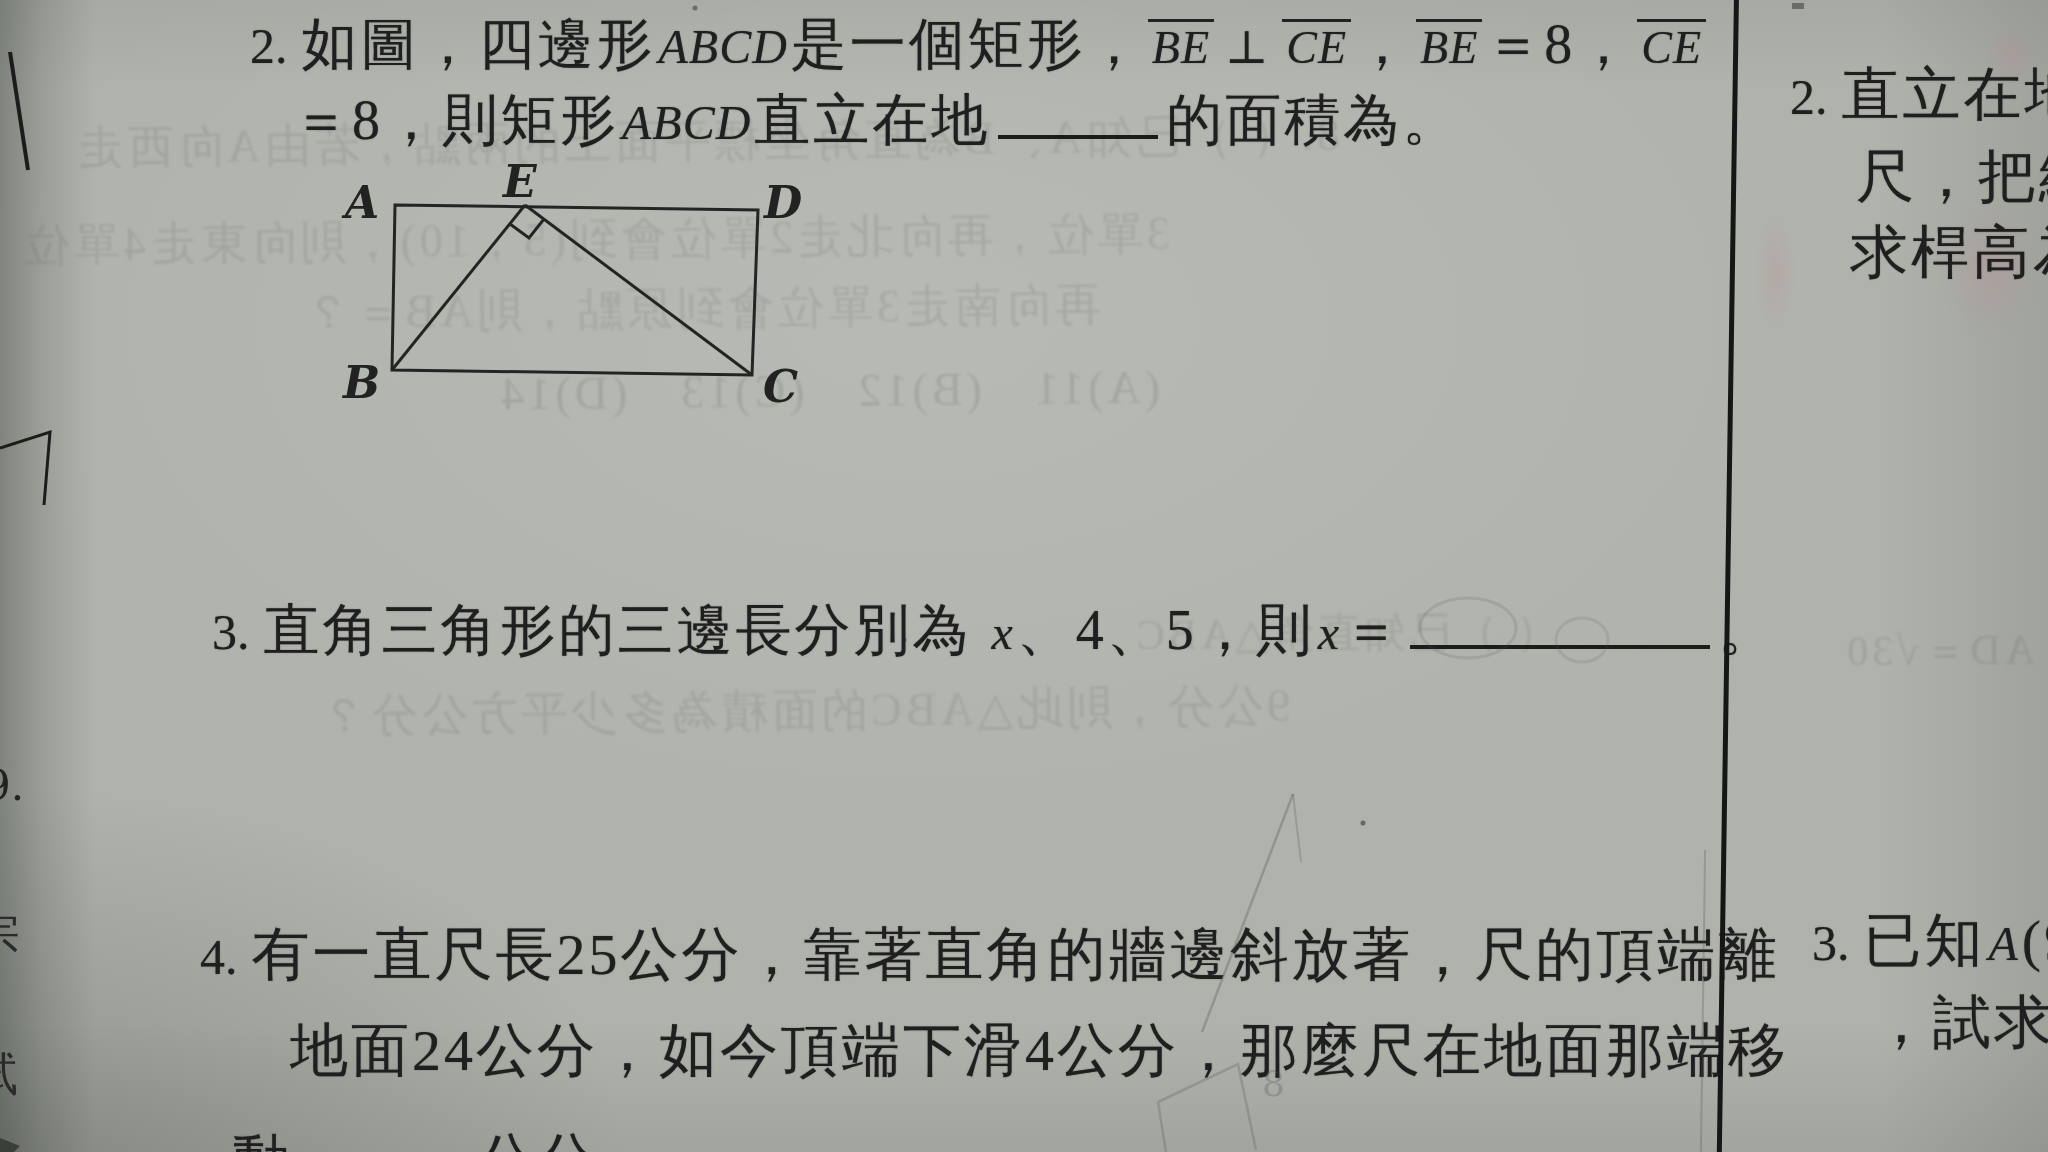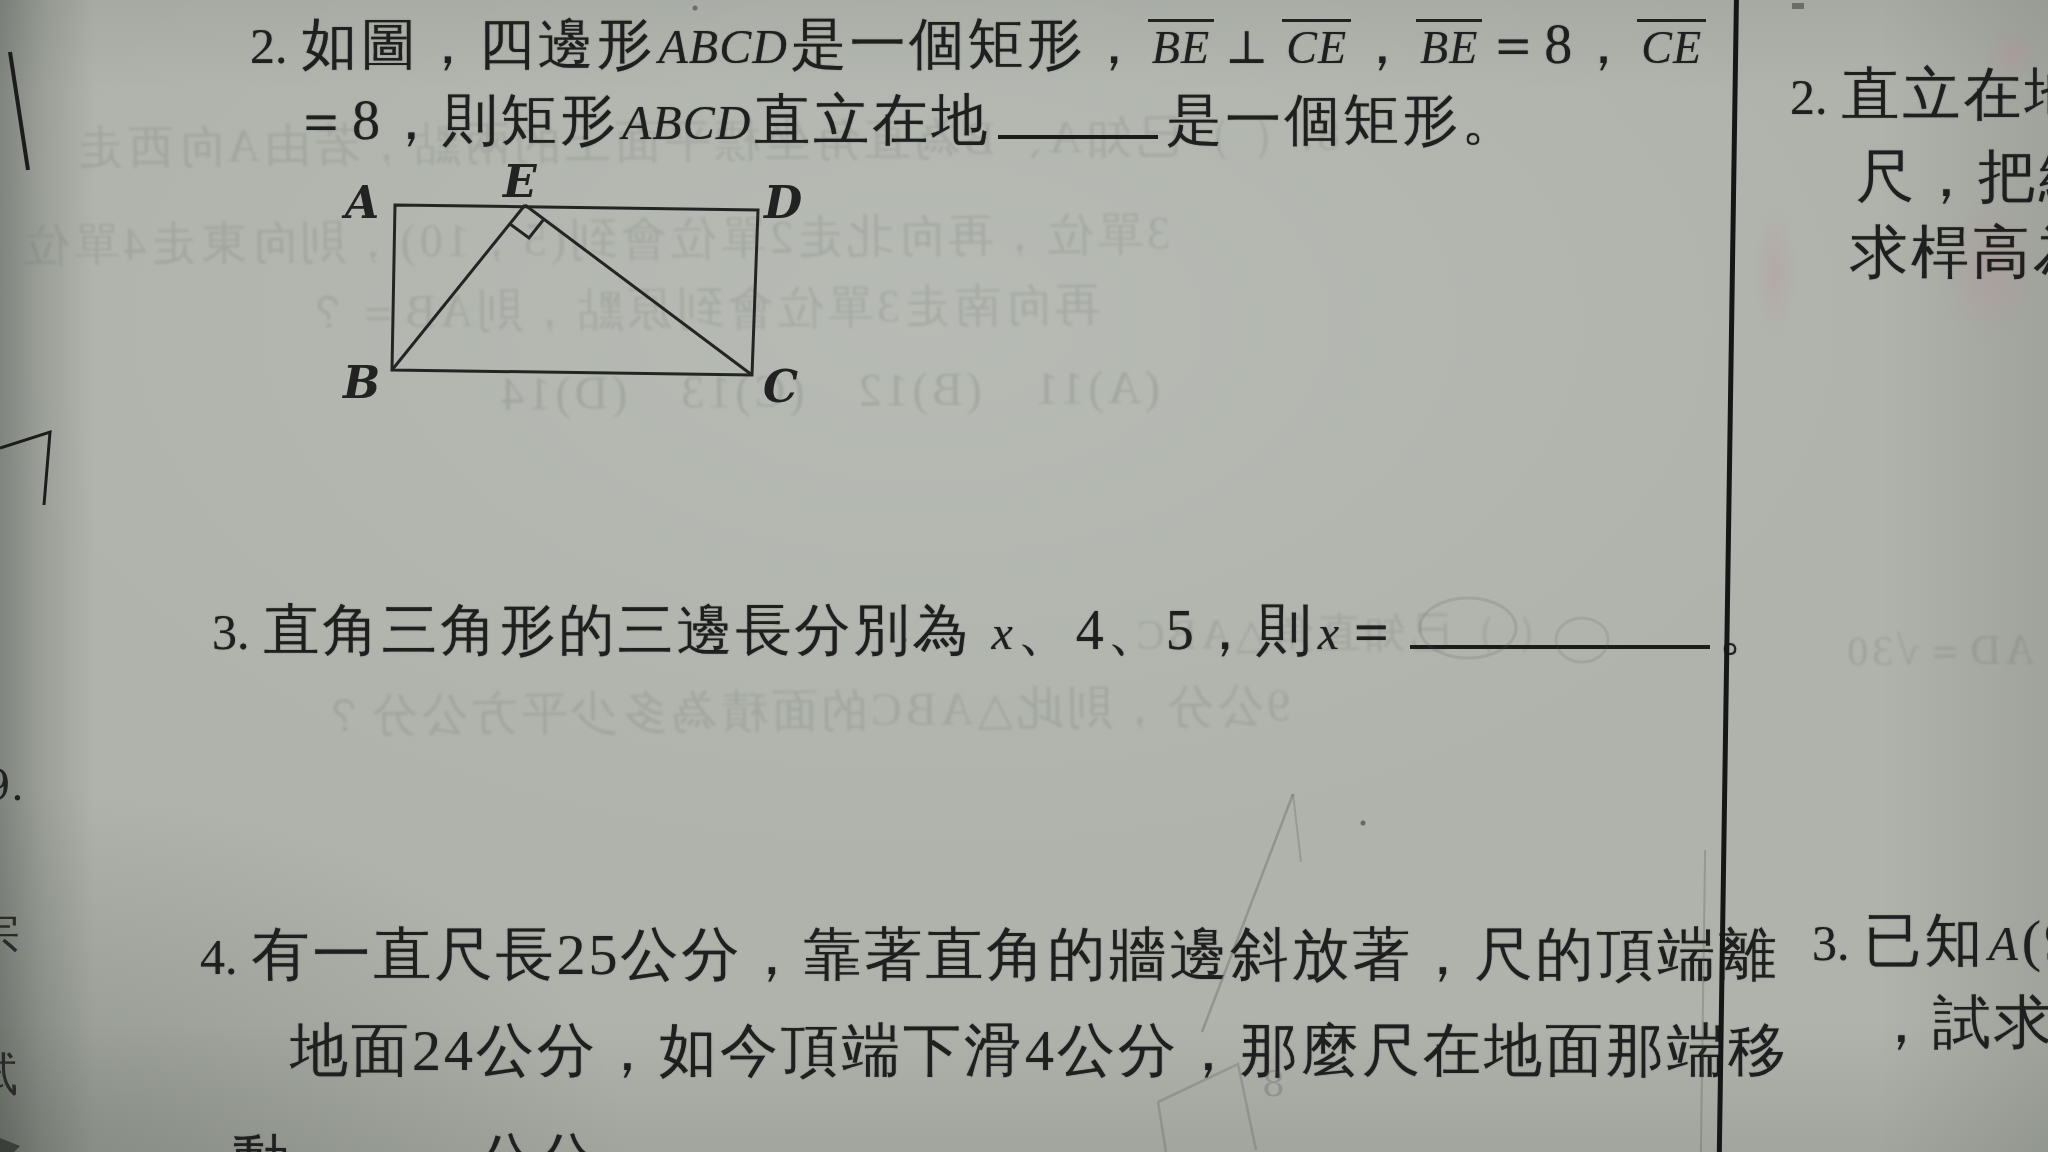--- a/index.html
+++ b/index.html
@@ -65,21 +65,21 @@
 
 <div class="smudge" style="left:1752px;top:205px;width:46px;height:135px;"></div>
 <div class="smudge" style="left:1938px;top:195px;width:105px;height:150px;"></div>
 <div class="smudge" style="left:1982px;top:22px;width:58px;height:62px;"></div>
 
 <div class="abs photo-text cjk" style="left:250px;top:16px;">
   <span class="num">2.</span><span>如圖，四邊形</span><span class="lat">ABCD</span><span>是一個矩形，</span><span class="seg">BE</span><span class="perp">⊥</span><span class="seg">CE</span><span>，</span><span class="seg">BE</span><span>＝8，</span><span class="seg">CE</span>
 </div>
 
 <div class="abs photo-text cjk" style="left:293px;top:92px;">
-  <span>＝8，則矩形</span><span class="lat">ABCD</span><span>直立在地</span><span class="blank" style="width:160px;"></span><span>是一個矩形。</span>
+  <span>＝8，則矩形</span><span class="lat">ABCD</span><span>直立在地</span><span class="blank" style="width:160px;"></span><span>的面積為。</span>
 </div>
 
 <svg class="abs figure" style="left:330px;top:140px;" width="520" height="290" viewBox="330 140 520 290">
   <polygon points="395,205 758,210 752,375 392,370" fill="none" stroke="#242424" stroke-width="3"></polygon>
   <line x1="392" y1="370" x2="525" y2="205" stroke="#242424" stroke-width="3"></line>
   <line x1="525" y1="205" x2="752" y2="375" stroke="#242424" stroke-width="3"></line>
   <polyline points="510,224 529,238 544,219" fill="none" stroke="#242424" stroke-width="3"></polyline>
   <text x="345" y="218" font-size="44" font-style="italic" font-weight="600" fill="#222">A</text>
   <text x="503" y="197" font-size="44" font-style="italic" font-weight="600" fill="#222">E</text>
   <text x="764" y="218" font-size="44" font-style="italic" font-weight="600" fill="#222">D</text>

